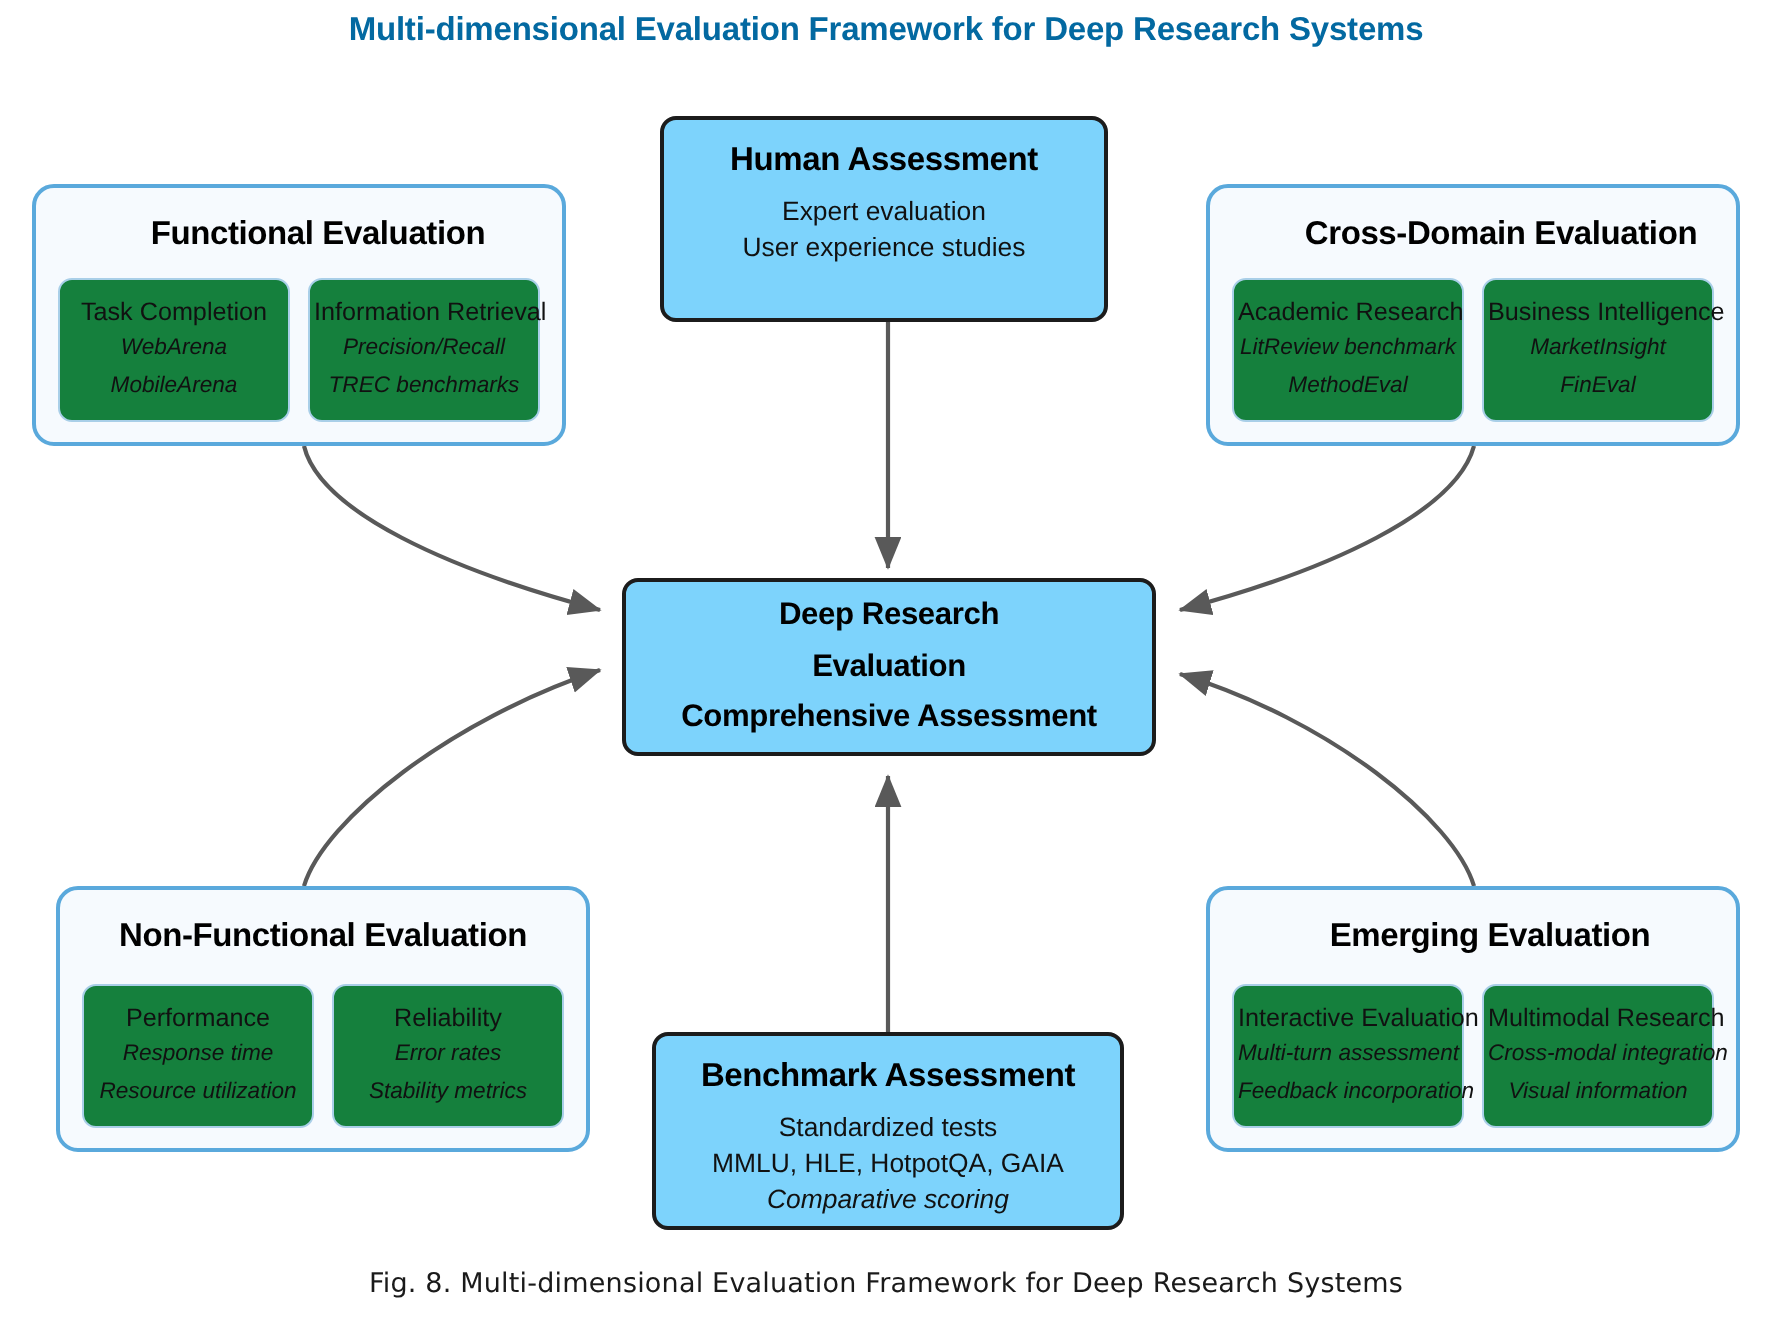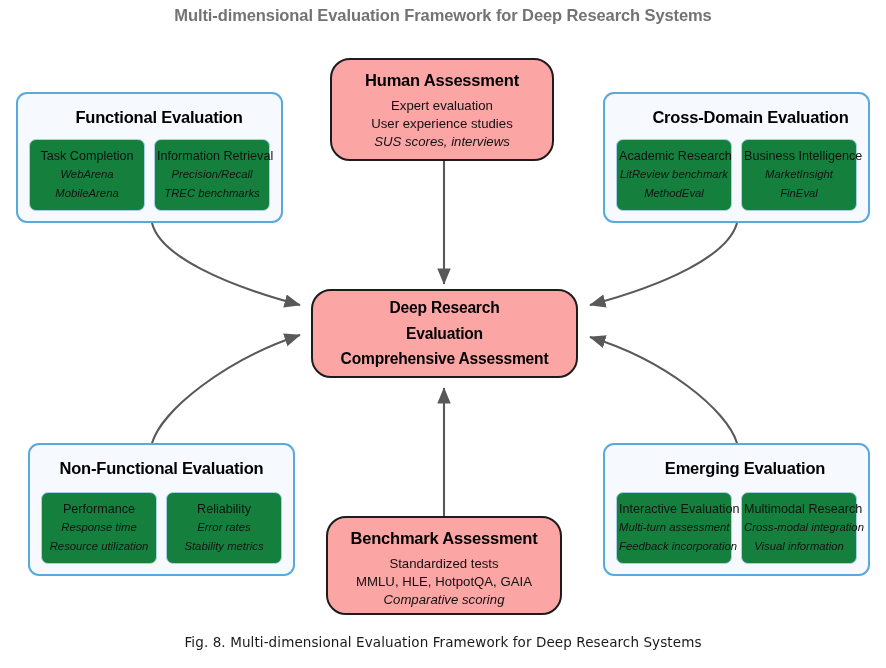--- a/index.html
+++ b/index.html
@@ -26,21 +26,21 @@
   
   .fig-title {
     position: absolute;
     left: 0;
     top: 6px;
     width: 886px;
     text-align: center;
     font-size: 16.5px;
     font-weight: bold;
     letter-spacing: -0.1px;
-    color: #737373;
+    color: #0369a1;
   }
 
   
   .fig-caption {
     position: absolute;
     left: 0;
     top: 634px;
     width: 886px;
     text-align: center;
     font-size: 13.5px;
@@ -60,22 +60,22 @@
 
   
   .node {
     position: absolute;
     box-sizing: border-box;
   }
 
   
   .node.plain {
     border: 2.2px solid #1c1c1c;
-    border-radius: 20px;
-    background: #fca5a5;
+    border-radius: 8px;
+    background: #7dd3fc;
   }
 
   
   .node.group {
     border: 2.2px solid #5aa9dc;
     border-radius: 11px;
     background: #f6fafe;
   }
 
   .node-title {
@@ -180,21 +180,20 @@
     <path d="M737,223 C 728,256 665,285 590,305" fill="none" stroke="#595959" stroke-width="2.1" marker-end="url(#ah)"></path>
 
     <path d="M737,443 C 727,410 665,360 590,337" fill="none" stroke="#595959" stroke-width="2.1" marker-end="url(#ah)"></path>
   </svg>
 
   <div class="node plain" id="human-node" style="left:330px; top:58px; width:224px; height:103px;">
     <div class="node-title">Human Assessment</div>
     <div class="node-lines">
       <div class="node-line">Expert evaluation</div>
       <div class="node-line">User experience studies</div>
-      <div class="node-line italic">SUS scores, interviews</div>
     </div>
   </div>
 
   <div class="node plain" id="benchmark-node" style="left:326px; top:516px; width:236px; height:99px;">
     <div class="node-title">Benchmark Assessment</div>
     <div class="node-lines">
       <div class="node-line">Standardized tests</div>
       <div class="node-line">MMLU, HLE, HotpotQA, GAIA</div>
       <div class="node-line italic">Comparative scoring</div>
     </div>

